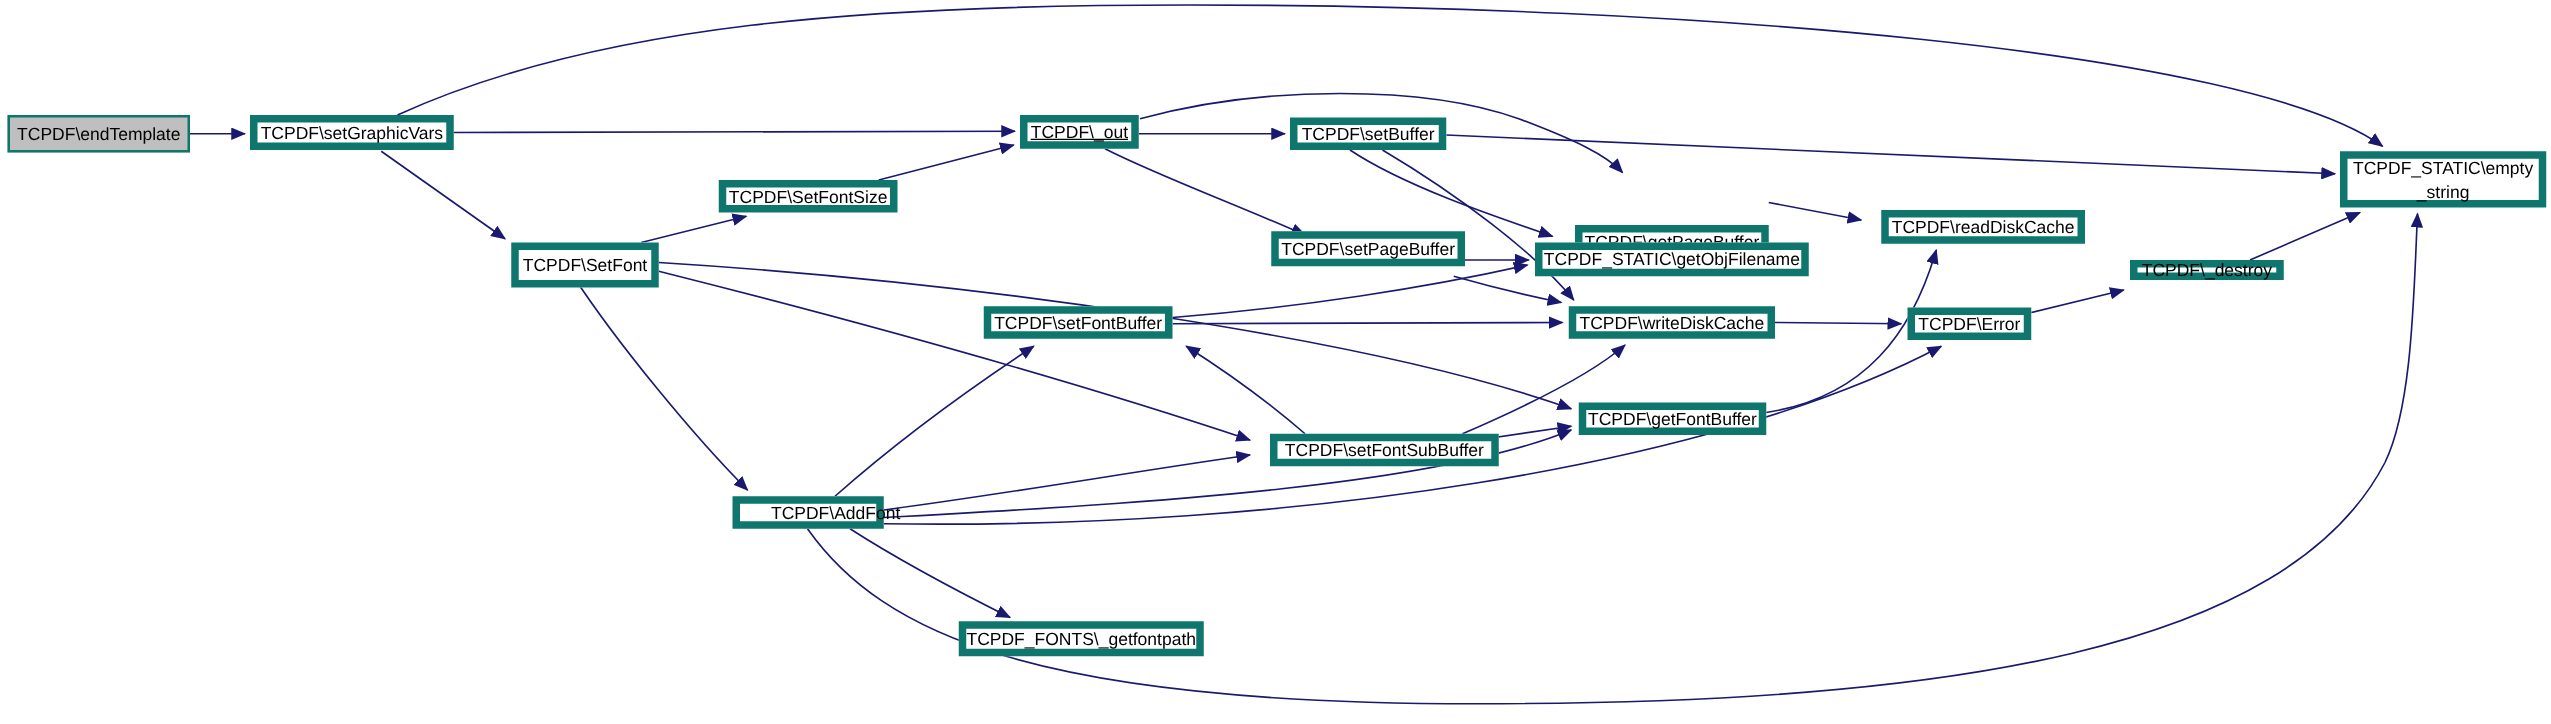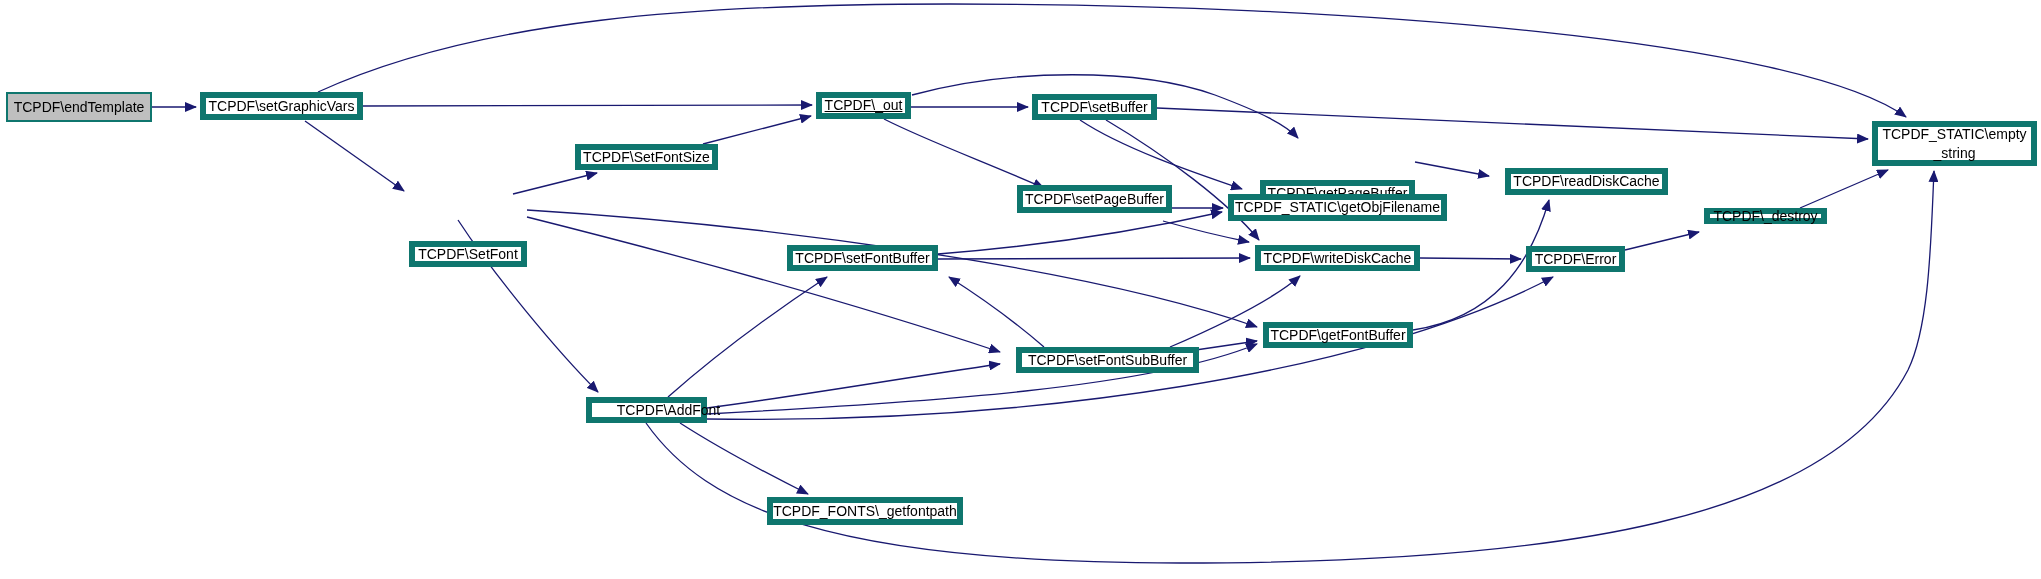--- a/index.html
+++ b/index.html
@@ -95,21 +95,21 @@
   <div id="nodes">
       <div class="node highlight" style="left: 6px; top: 92px; width: 146px; height: 30px;">TCPDF\endTemplate</div>
       <div class="node" style="left: 200px; top: 92px; width: 163px; height: 28px;">TCPDF\setGraphicVars</div>
       <div class="node" style="left: 816px; top: 92px; width: 95px; height: 27px; text-decoration: underline;">TCPDF\_out</div>
       <div class="node" style="left: 1032px; top: 94px; width: 125px; height: 26px;">TCPDF\setBuffer</div>
       <div class="node" style="left: 575px; top: 144px; width: 143px; height: 26px;">TCPDF\SetFontSize</div>
       <div class="node" style="left: 1260px; top: 160px; width: 155px; height: 26px; margin-top: 20px;">TCPDF\getPageBuffer</div>
       <div class="node" style="left: 1872px; top: 121px; width: 165px; height: 45px;">TCPDF_STATIC\empty
 _string</div>
       <div class="node" style="left: 1505px; top: 168px; width: 163px; height: 27px;">TCPDF\readDiskCache</div>
-      <div class="node" style="left: 409px; top: 194px; width: 118px; height: 26px; margin-top: 47px;">TCPDF\SetFont</div>
+      <div class="node" style="left: 409px; top: 194px; width: 118px; height: 36px;">TCPDF\SetFont</div>
       <div class="node" style="left: 1017px; top: 185px; width: 155px; height: 28px;">TCPDF\setPageBuffer</div>
       <div class="node" style="left: 1228px; top: 194px; width: 219px; height: 27px;">TCPDF_STATIC\getObjFilename</div>
       <div class="node" style="left: 1704px; top: 208px; width: 123px; height: 16px;">TCPDF\_destroy</div>
       <div class="node" style="left: 787px; top: 245px; width: 151px; height: 26px;">TCPDF\setFontBuffer</div>
       <div class="node" style="left: 1255px; top: 245px; width: 165px; height: 26px;">TCPDF\writeDiskCache</div>
       <div class="node" style="left: 1526px; top: 246px; width: 99px; height: 26px;">TCPDF\Error</div>
       <div class="node" style="left: 1263px; top: 322px; width: 150px; height: 26px;">TCPDF\getFontBuffer</div>
       <div class="node" style="left: 1006px; top: 347px; width: 183px; height: 26px; margin-left: 10px;">TCPDF\setFontSubBuffer</div>
       <div class="node" style="left: 586px; top: 397px; width: 121px; height: 26px; padding-left: 44px;">TCPDF\AddFont</div>
       <div class="node" style="left: 767px; top: 497px; width: 196px; height: 28px;">TCPDF_FONTS\_getfontpath</div>

